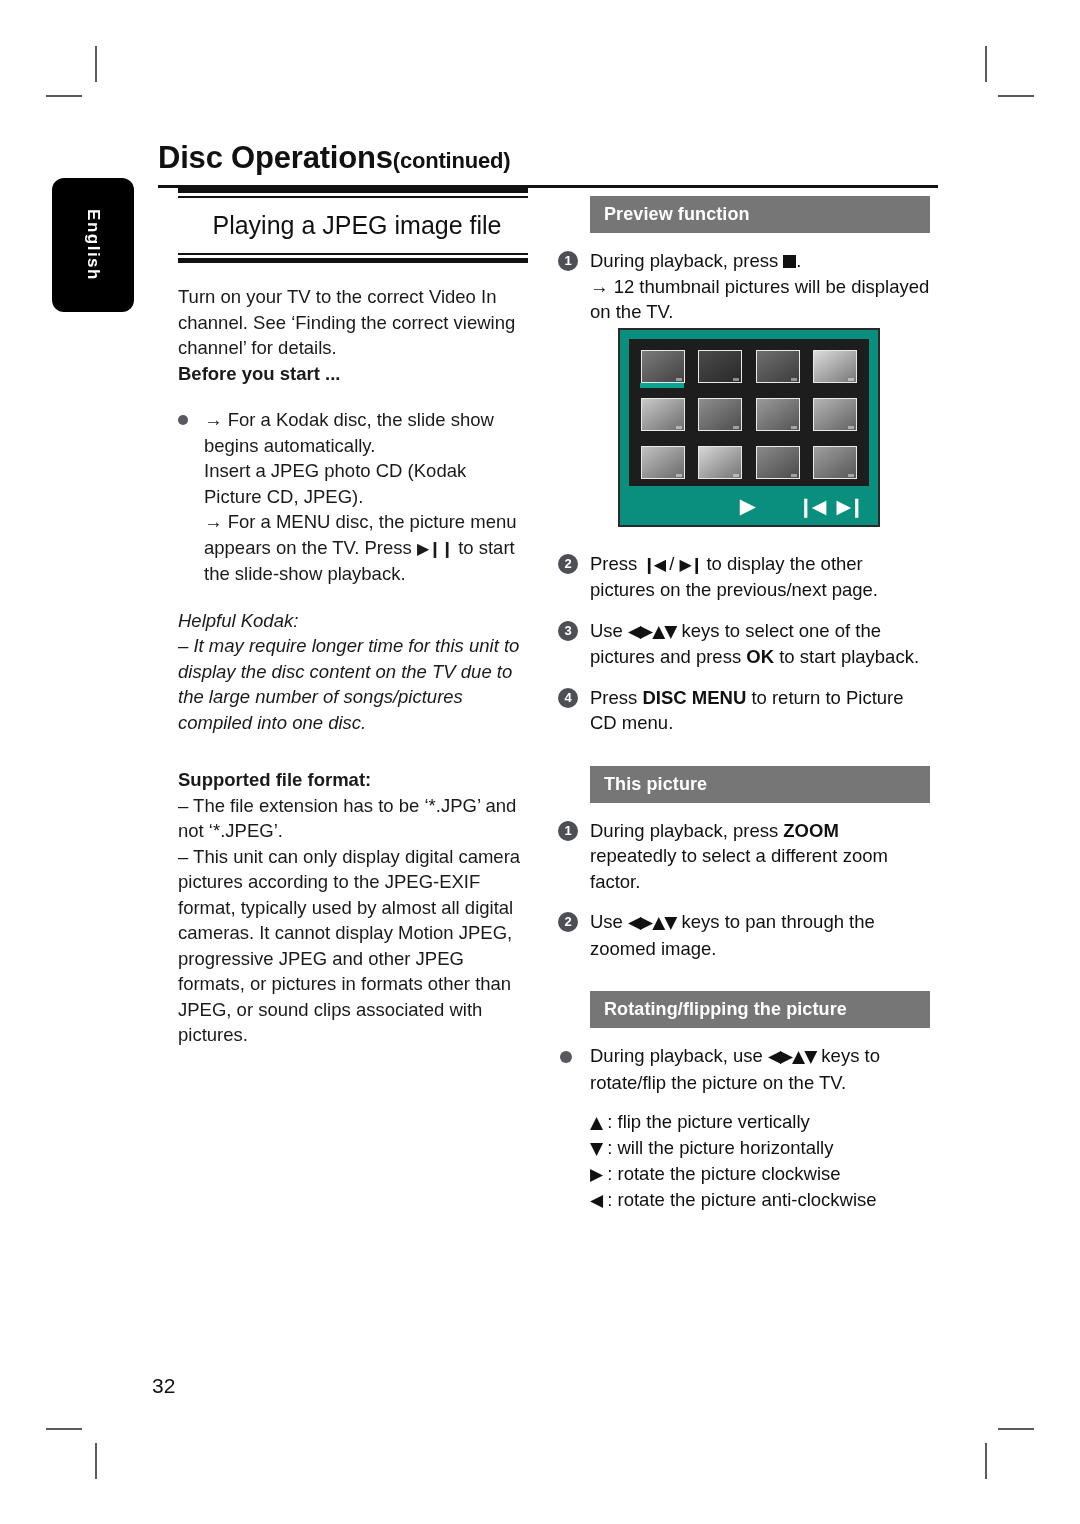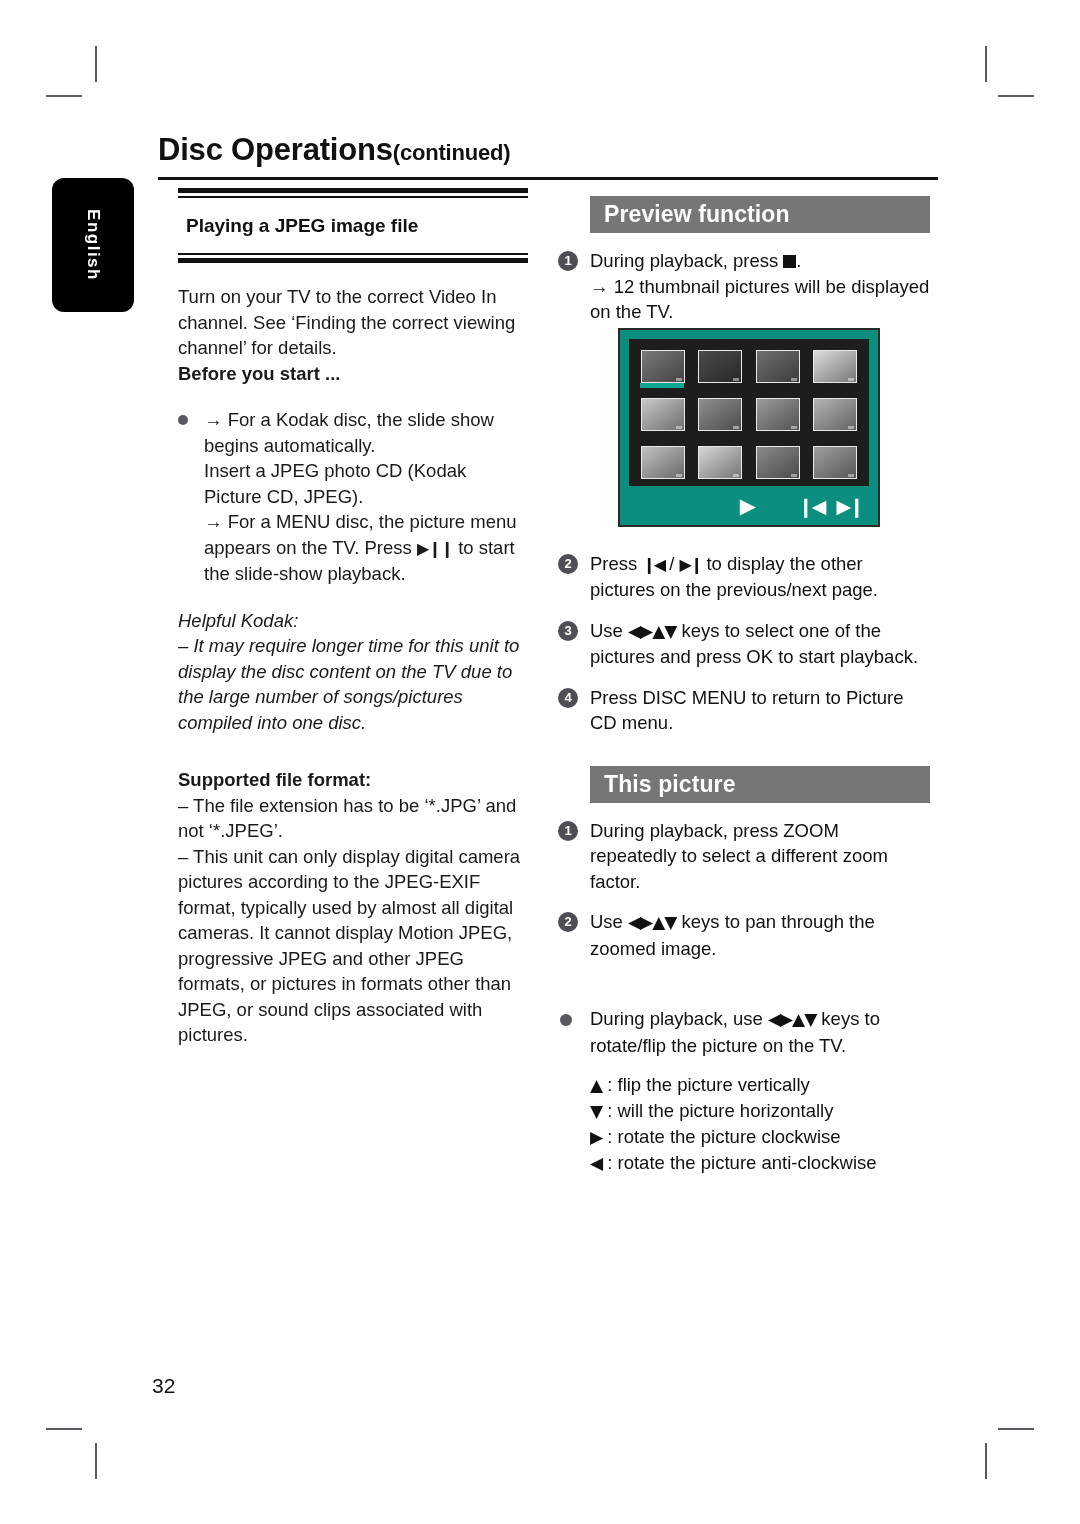--- a/index.html
+++ b/index.html
@@ -43,21 +43,21 @@
     color: #ffffff;
     font-weight: bold;
     font-size: 17px;
     letter-spacing: 1.5px;
   }
 
   
   #page-head {
     position: absolute;
     left: 158px;
-    top: 132px;
+    top: 140px;
     width: 780px;
   }
   #page-head .title {
     font-size: 31px;
     font-weight: bold;
     letter-spacing: -0.2px;
     line-height: 36px;
     color: #111;
   }
   #page-head .title .cont {
@@ -82,25 +82,26 @@
     left: 558px;
     top: 196px;
     width: 372px;
   }
 
   
   .dblrule-top { height: 5px; background: #111; }
   .dblrule-thin { height: 2px; background: #111; margin-top: 3px; }
 
   .sect-title {
-    font-size: 19px;
-    font-weight: bold;
+    font-size: 25px;
+    font-weight: normal;
     line-height: 31px;
     color: #111;
     padding: 12px 0 12px 8px;
+    text-align: center;
   }
 
   
   .b {
     font-size: 18.5px;
     line-height: 25.5px;
     color: #1a1a1a;
   }
   .b.bold { font-weight: bold; }
   .b.ital { font-style: italic; }
@@ -126,28 +127,28 @@
     background: #111;
     vertical-align: -1px;
   }
   .g-playpause {
     font-family: "DejaVu Sans", sans-serif;
     font-size: 16px;
     letter-spacing: -1px;
   }
   .g-nav { font-family: "DejaVu Sans", sans-serif; font-size: 16px; letter-spacing: -2px; }
   .g-dpad { font-family: "DejaVu Sans", sans-serif; font-size: 17px; letter-spacing: -1px; }
-  .kb { font-weight: normal; }
+  .kb { font-weight: bold; }
 
   
   .greybar {
     background: #767676;
     color: #ffffff;
     font-weight: bold;
-    font-size: 23px;
+    font-size: 18px;
     line-height: 30px;
     padding: 3px 0 4px 14px;
     margin-left: 32px;
     width: 340px;
     box-sizing: border-box;
     letter-spacing: 0.1px;
   }
 
   
   .step {
@@ -388,20 +389,21 @@
 
   <div class="step">
     <span class="step-num">2</span>
     <div class="step-body">
       <span>Use </span><span class="g-dpad">◀▶▲▼</span><span> keys to pan through the zoomed image.</span>
     </div>
   </div>
 
   <div style="height:30px;"></div>
 
+  <div class="greybar">Rotating/flipping the picture</div>
 
   <div class="bullet-step">
     <span class="bd"></span>
     <div class="step-body">
       <span>During playback, use </span><span class="g-dpad">◀▶▲▼</span><span> keys to rotate/flip the picture on the TV.</span>
     </div>
   </div>
 
   <div class="key-list">
     <div><span class="g-dpad">▲</span> <span>: flip the picture vertically</span></div>

